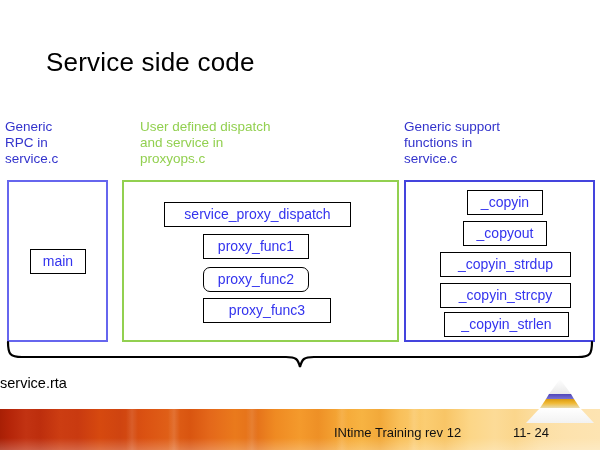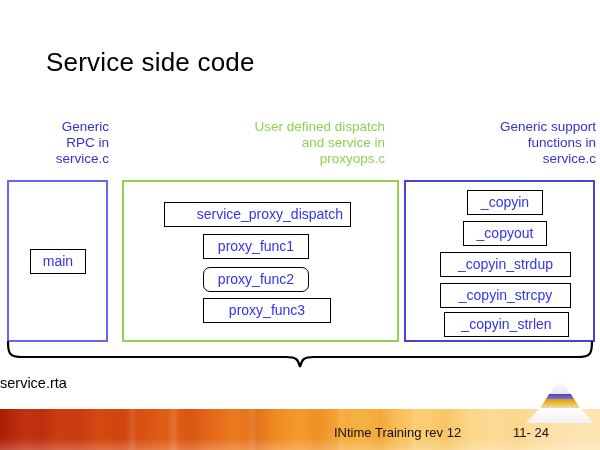--- a/index.html
+++ b/index.html
@@ -21,21 +21,21 @@
     left: 46px; top: 47px;
     font-size: 26px;
     color: #000000;
     letter-spacing: 0.2px;
     white-space: nowrap;
   }
 
   
   .col-head {
     position: absolute;
-    text-align: right;
+    text-align: left;
     font-size: 13.5px;
     line-height: 16px;
   }
   #head-left   { left: 5px;   top: 119px; width: 104px; color: #3333cc; }
   #head-mid    { left: 140px; top: 119px; width: 245px; color: #92d050; }
   #head-right  { left: 404px; top: 119px; width: 192px; color: #3333cc; }
 
   
   .group-box {
     position: absolute;
@@ -57,21 +57,21 @@
     line-height: 1;
     padding: 4px 7px 5px 7px;
     white-space: nowrap;
     text-align: center;
   }
 
   
   #fn-main { left: 30px; top: 249px; width: 56px; }
 
   
-  #fn-dispatch { left: 164px; top: 202px; width: 187px; text-align: right; }
+  #fn-dispatch { left: 164px; top: 202px; width: 187px; }
   #fn-pf1      { left: 203px; top: 234px; width: 106px; }
   #fn-pf2      { left: 203px; top: 267px; width: 106px; border-radius: 7px; }
   #fn-pf3      { left: 203px; top: 298px; width: 128px; }
 
   
   #fn-copyin         { left: 467px; top: 190px; width: 76px; }
   #fn-copyout        { left: 463px; top: 221px; width: 84px; }
   #fn-copyin-strdup  { left: 440px; top: 252px; width: 131px; }
   #fn-copyin-strcpy  { left: 440px; top: 283px; width: 131px; }
   #fn-copyin-strlen  { left: 444px; top: 312px; width: 125px; }

